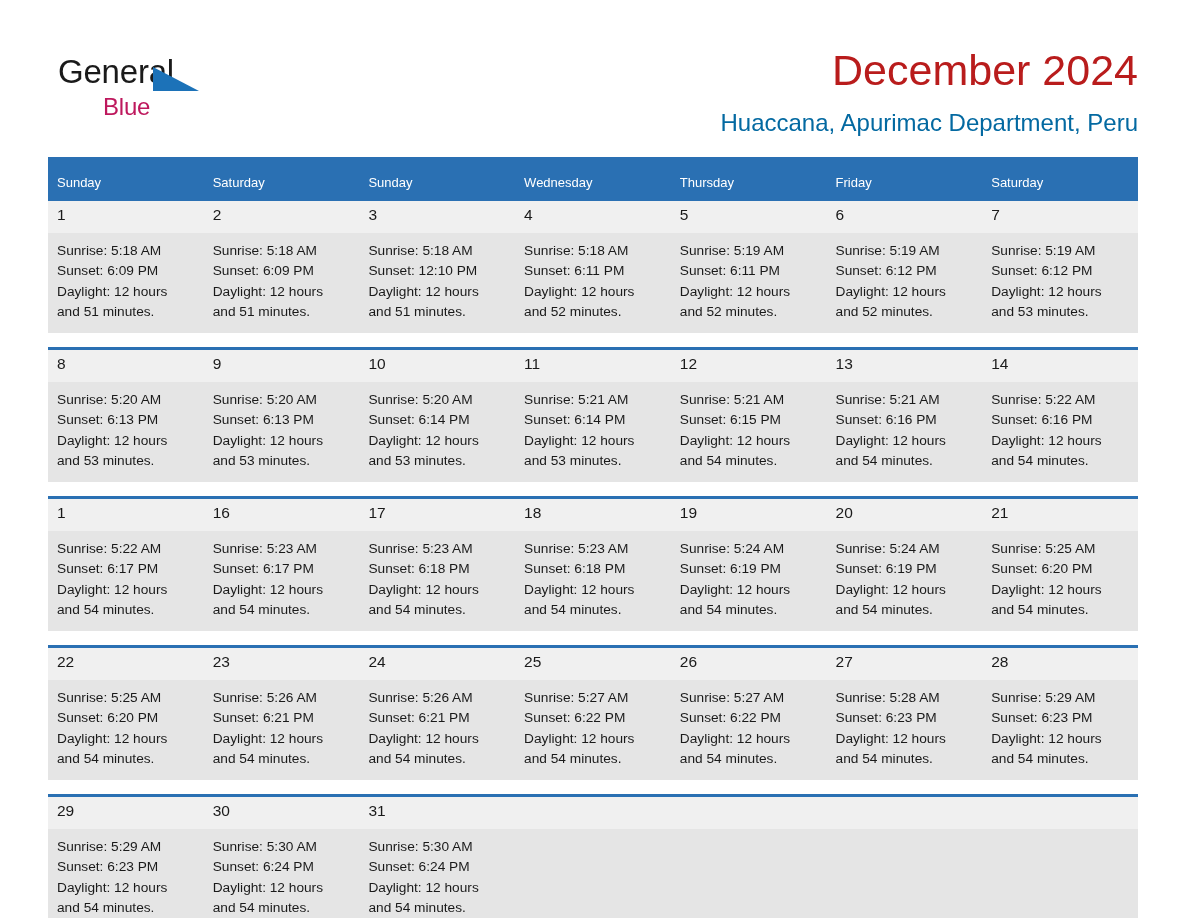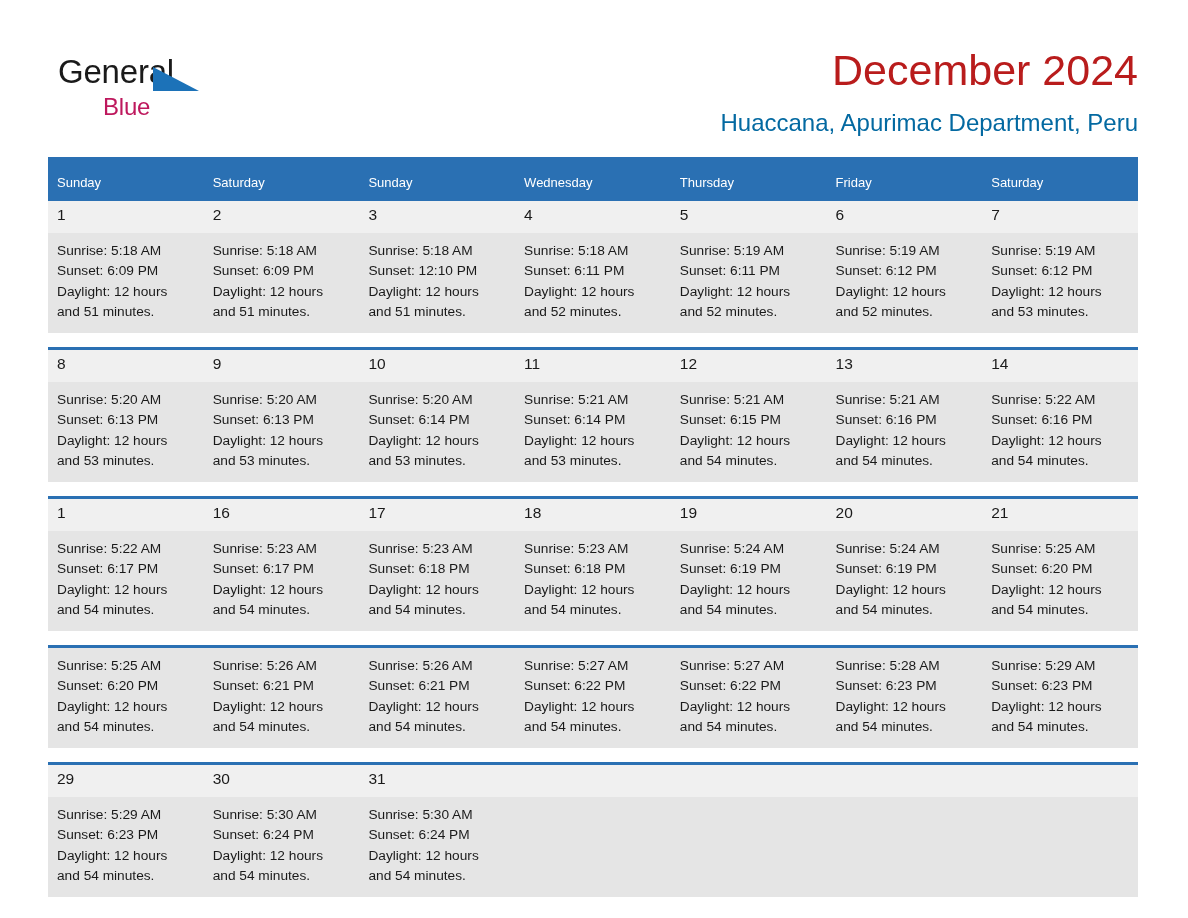--- a/index.html
+++ b/index.html
@@ -356,20 +356,29 @@
             <div class="info-line">Daylight: 12 hours</div>
             <div class="info-line">and 54 minutes.</div>
           </td>
         </tr>
         <tr class="week-gap">
           <td colspan="7"></td>
         </tr>
         <tr class="week-sep">
           <td colspan="7"></td>
         </tr>
+        <tr class="daynum-row">
+          <td>22</td>
+          <td>23</td>
+          <td>24</td>
+          <td>25</td>
+          <td>26</td>
+          <td>27</td>
+          <td>28</td>
+        </tr>
         <tr class="info-row">
           <td>
             <div class="info-line">Sunrise: 5:25 AM</div>
             <div class="info-line">Sunset: 6:20 PM</div>
             <div class="info-line">Daylight: 12 hours</div>
             <div class="info-line">and 54 minutes.</div>
           </td>
           <td>
             <div class="info-line">Sunrise: 5:26 AM</div>
             <div class="info-line">Sunset: 6:21 PM</div>

